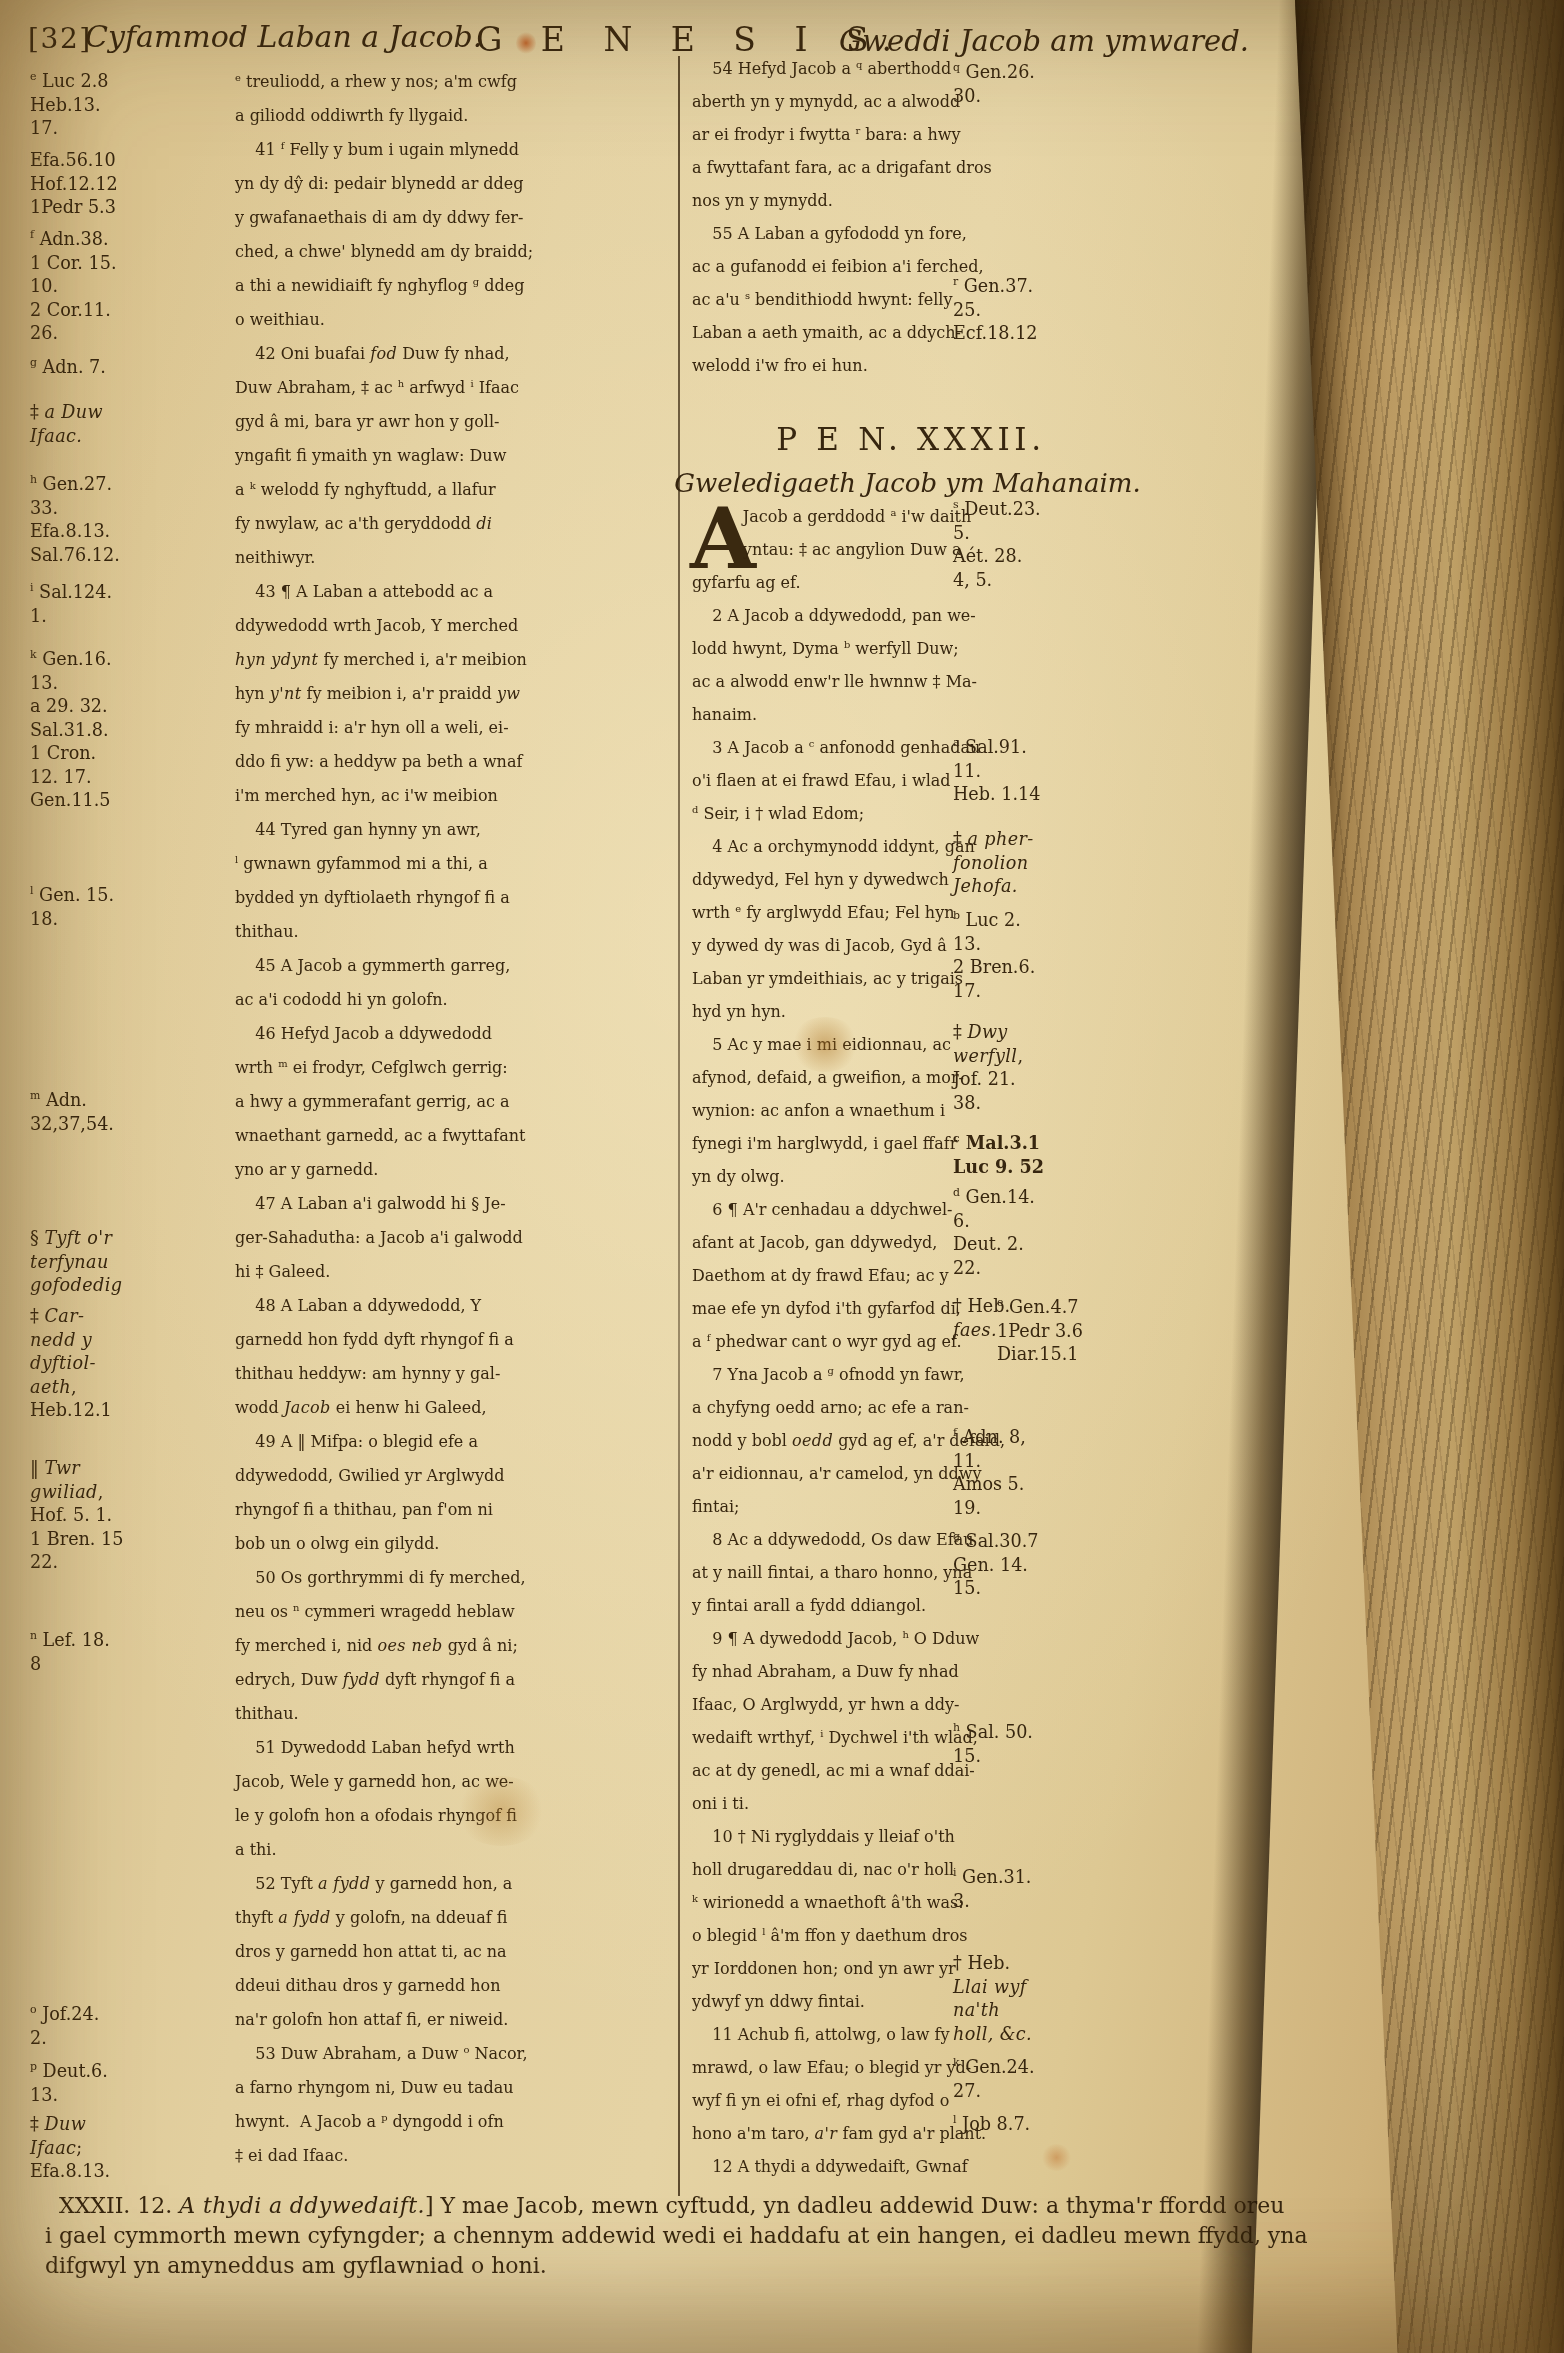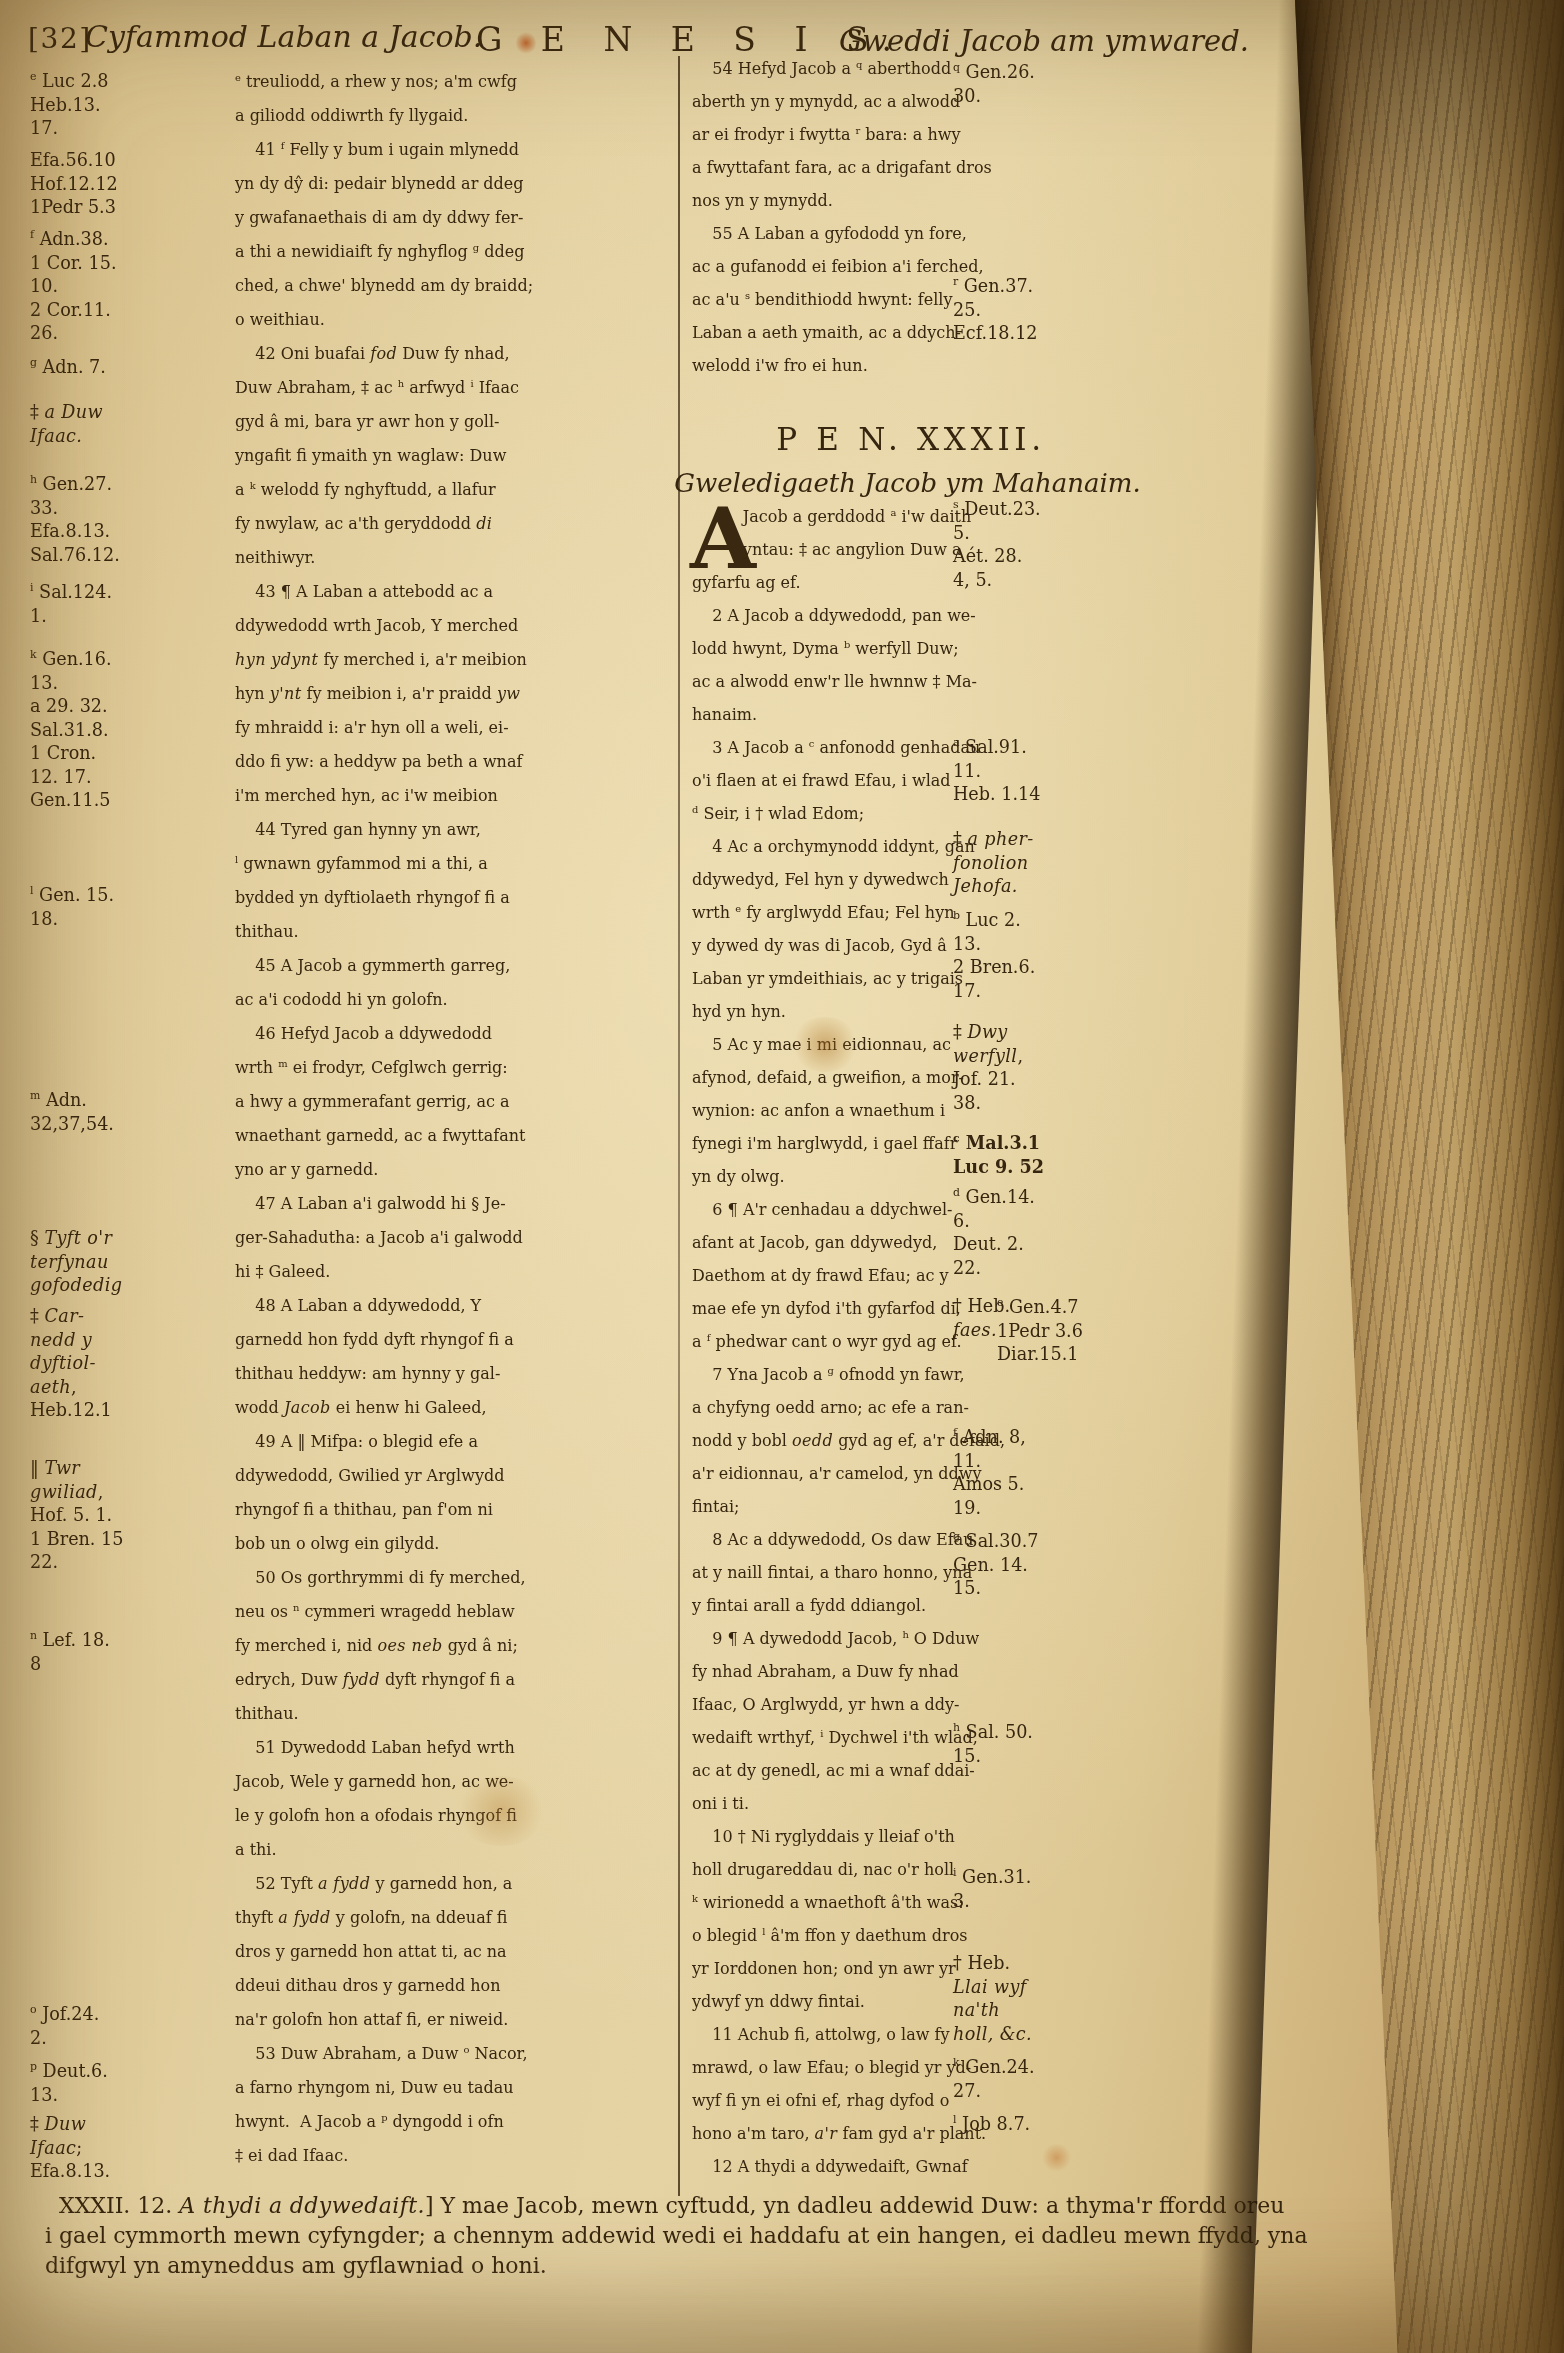--- a/index.html
+++ b/index.html
@@ -255,22 +255,22 @@
     </div>
 
   <div class="colrule"></div>
 
   <div class="body-col lh-l" id="lbody">
       <div class="tline"><sup>e</sup> treuliodd, a rhew y nos; a'm cwfg</div>
       <div class="tline">a giliodd oddiwrth fy llygaid.</div>
       <div class="tline">    41 <sup>f</sup> Felly y bum i ugain mlynedd</div>
       <div class="tline">yn dy dŷ di: pedair blynedd ar ddeg</div>
       <div class="tline">y gwafanaethais di am dy ddwy fer-</div>
+      <div class="tline">ched, a chwe' blynedd am dy braidd;</div>
       <div class="tline">a thi a newidiaift fy nghyflog <sup>g</sup> ddeg</div>
-      <div class="tline">ched, a chwe' blynedd am dy braidd;</div>
       <div class="tline">o weithiau.</div>
       <div class="tline">    42 Oni buafai <i>fod</i> Duw fy nhad,</div>
       <div class="tline">Duw Abraham, ‡ ac <sup>h</sup> arfwyd <sup>i</sup> Ifaac</div>
       <div class="tline">gyd â mi, bara yr awr hon y goll-</div>
       <div class="tline">yngafit fi ymaith yn waglaw: Duw</div>
       <div class="tline">a <sup>k</sup> welodd fy nghyftudd, a llafur</div>
       <div class="tline">fy nwylaw, ac a'th geryddodd <i>di</i></div>
       <div class="tline">neithiwyr.</div>
       <div class="tline">    43 ¶ A Laban a attebodd ac a</div>
       <div class="tline">ddywedodd wrth Jacob, Y merched</div>

